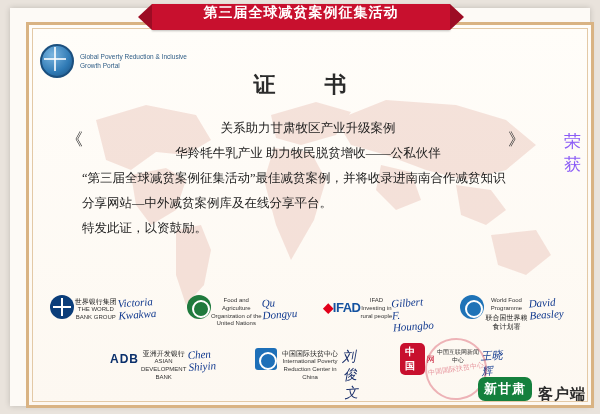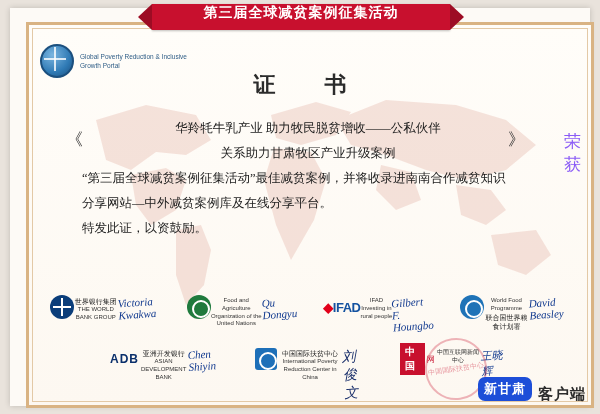--- a/index.html
+++ b/index.html
@@ -119,28 +119,28 @@
   .fao{width:24px;height:24px;border-radius:50%;background:#1f7a3d;position:relative;}
   .fao:before{content:"";position:absolute;left:5px;top:5px;width:14px;height:14px;border:2px solid #fff;border-radius:50%;}
   .ifad{font-size:13px;font-weight:bold;color:#1452a0;letter-spacing:-.5px;}
   .ifad .dot{color:#e2001a;}
   .wfp{width:24px;height:24px;border-radius:50%;background:#1f73b7;position:relative;}
   .wfp:before{content:"";position:absolute;left:5px;top:5px;width:14px;height:14px;border:2px solid #fff;border-radius:50%;}
   .adb{font-size:12px;font-weight:bold;color:#0a2f6b;letter-spacing:1px;}
   .ipr{width:22px;height:22px;background:#1d6fb8;border-radius:3px;position:relative;}
   .ipr:before{content:"";position:absolute;left:4px;top:4px;width:14px;height:14px;border:2px solid #fff;border-radius:50%;}
   .cn-badge{
-    background:#c8102e;color:#fff;font-size:10px;font-weight:bold;padding:2px 5px;border-radius:0;
+    background:#c8102e;color:#fff;font-size:10px;font-weight:bold;padding:2px 5px;border-radius:5px;
   }
   
   .app-wm{
     position:absolute;right:14px;bottom:10px;display:flex;align-items:center;gap:6px;z-index:12;
   }
   .app-wm .xgs{
-    background:#1d4ed8;color:#fff;font-size:13px;font-weight:bold;padding:3px 6px;border-radius:7px;
+    background:#15803d;color:#fff;font-size:13px;font-weight:bold;padding:3px 6px;border-radius:7px;
     letter-spacing:1px;
   }
   .app-wm .kh{color:#2c2c2c;font-size:15px;font-weight:bold;letter-spacing:1px;margin-top:12px;}
   
   .seal{
     position:absolute;left:415px;top:330px;width:58px;height:58px;border-radius:50%;
     border:2px solid rgba(200,16,46,.55);opacity:.55;
     color:rgba(200,16,46,.8);font-size:7px;display:flex;align-items:center;justify-content:center;
     text-align:center;line-height:1.2;transform:rotate(-8deg);
   }
@@ -176,22 +176,22 @@
       <div class="logo-text">Global Poverty Reduction &amp; Inclusive Growth Portal</div>
     </div>
 
     <div class="cert-title">证 书</div>
 
     <div class="quote-l">《</div>
     <div class="quote-r">》</div>
     <div class="honor">荣获</div>
 
     <div class="body-text">
+      <div class="line-center">关系助力甘肃牧区产业升级案例</div>
       <div class="line-center">华羚牦牛乳产业  助力牧民脱贫增收——公私伙伴</div>
-      <div class="line-center">关系助力甘肃牧区产业升级案例</div>
       <div class="p-indent">“第三届全球减贫案例征集活动”最佳减贫案例，并将收录进南南合作减贫知识</div>
       <div class="p-indent">分享网站—中外减贫案例库及在线分享平台。</div>
       <div class="p-indent">特发此证，以资鼓励。</div>
     </div>
 
     <div class="org-row row1">
       <div class="org">
         <div class="mark">
             <div class="wb"></div>
           </div>

